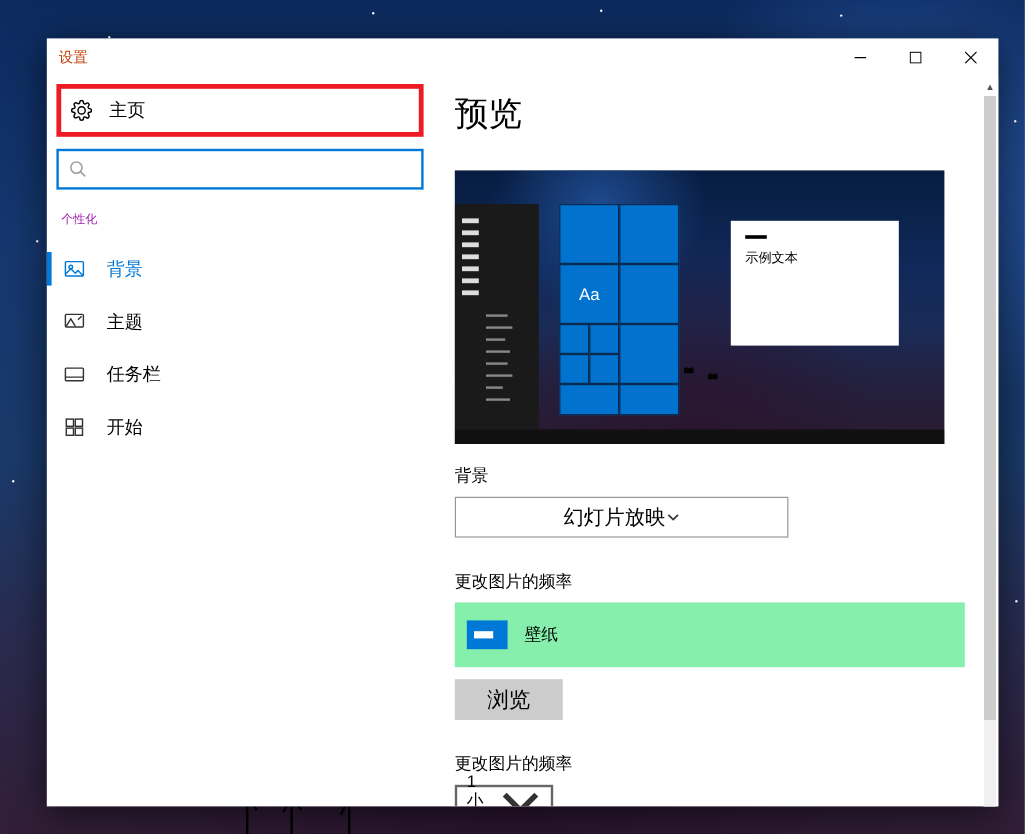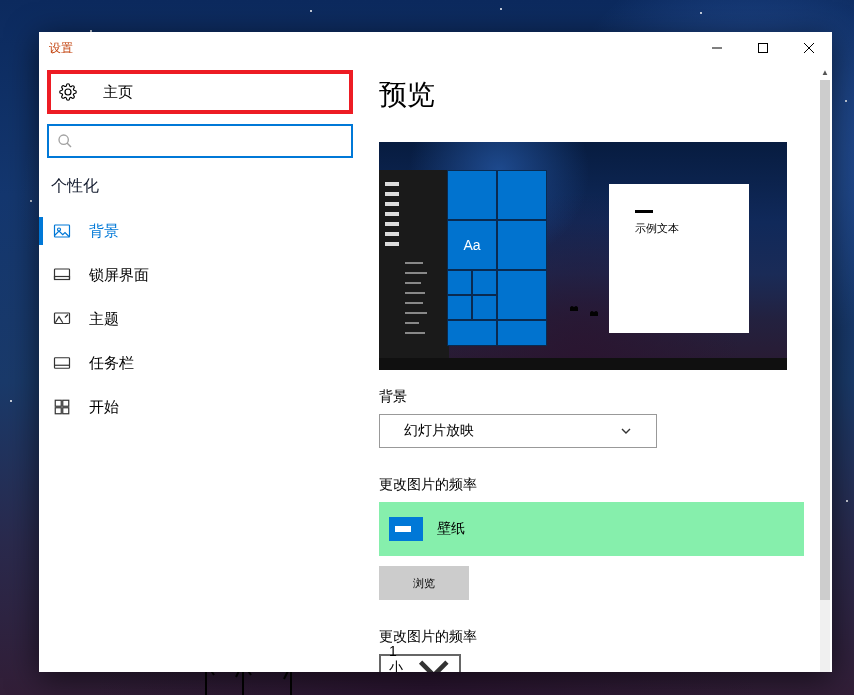--- a/index.html
+++ b/index.html
@@ -27,32 +27,32 @@
   .win-content{flex:1;display:flex;overflow:hidden;position:relative;}
   .win-content::after{content:"";position:absolute;right:0;top:0;width:14px;height:100%;background:#fff;}
   .scrollbar-up{position:absolute;right:0;top:0;width:14px;height:16px;display:flex;align-items:center;justify-content:center;color:#555;font-size:8px;z-index:5;}
   .scrollbar-track{position:absolute;right:2px;top:16px;width:10px;height:605px;background:#f0f0f0;z-index:4;}
   .scrollbar-thumb{position:absolute;right:2px;top:16px;width:10px;height:520px;background:#cdcdcd;z-index:5;}
 
   .sidebar{width:322px;padding:0;box-sizing:border-box;}
   .home-row{
     margin:6px 8px 10px 8px;height:44px;
     border:4px solid #ed1c24;box-sizing:border-box;
-    display:flex;align-items:center;padding-left:8px;cursor:pointer;gap:12px;
+    display:flex;align-items:center;padding-left:8px;cursor:pointer;
   }
   .home-row .gear{width:18px;height:18px;margin-right:14px;}
   .home-row .lbl{font-size:15px;}
   .search-row{
     margin:0 8px 18px 8px;height:34px;
     border:2px solid #0078d7;box-sizing:border-box;
     display:flex;align-items:center;padding:0 8px;
   }
   .search-row input{flex:1;border:none;outline:none;font-size:14px;color:#666;background:transparent;font-family:inherit;}
   .search-row .sicon{width:16px;height:16px;opacity:.55;}
-  .category-label{margin:0 0 12px 12px;color:#0f172a;font-size:16px;}
+  .category-label{margin:0 0 12px 12px;color:#a21caf;font-size:10px;}
   .nav-item{
     height:44px;display:flex;align-items:center;padding-left:14px;cursor:pointer;
     position:relative;
   }
   .nav-item.active{color:#0078d7;}
   .nav-item.active::before{content:"";position:absolute;left:0;top:8px;width:4px;height:28px;background:#0078d7;}
   .nav-item .nicon{width:18px;height:18px;margin-right:18px;display:flex;align-items:center;justify-content:center;}
   .nav-item .nlabel{font-size:15px;}
 
   .content{flex:1;padding:8px 60px 0 18px;overflow:hidden;}
@@ -62,43 +62,43 @@
     background:
       radial-gradient(circle at 120px 30px,#1e4a8e 0%,rgba(30,74,142,0) 90px),
       radial-gradient(ellipse at 50% 100%,#2a1530 0%,rgba(42,21,48,0) 55%),
       linear-gradient(180deg,#071c40 0%,#10295a 35%,#1a2b57 58%,#23213f 78%,#2a1a31 100%);
   }
   .pv-taskbar{position:absolute;left:0;bottom:0;width:100%;height:12px;background:#101010;}
   .pv-dark{position:absolute;left:0;top:28px;width:70px;height:188px;background:#1a1a1a;}
   .pv-dark-line{position:absolute;left:6px;width:14px;height:4px;background:#ddd;}
   .pv-light-line{position:absolute;left:6px;width:14px;height:2px;background:#888;}
   .pv-digit{position:absolute;left:6px;top:0;color:#cfcfcf;font-size:9px;}
-  .pv-tiles{position:absolute;left:68px;top:28px;width:100px;height:144px;}
+  .pv-tiles{position:absolute;left:87px;top:28px;width:100px;height:144px;}
   .tile{position:absolute;background:#0173cf;border:1px solid #0a2a50;box-sizing:border-box;}
   .tile.aa{display:flex;align-items:center;justify-content:center;color:#fff;font-size:14px;}
-  .sample-window{position:absolute;left:230px;top:42px;width:140px;height:149px;background:#fff;padding:26px;box-sizing:border-box;}
+  .sample-window{position:absolute;left:230px;top:42px;width:140px;height:104px;background:#fff;padding:12px;box-sizing:border-box;}
   .sample-window .bar{width:18px;height:3px;background:#000;margin-bottom:8px;}
   .sample-window .txt{font-size:11px;}
   .camel{position:absolute;width:10px;height:10px;color:#020202;}
 
   .field-label{margin:18px 0 8px 0;font-size:14px;}
   .dropdown{
     width:278px;height:34px;border:1px solid #999;display:flex;align-items:center;
-    padding:0 24px;box-sizing:border-box;cursor:pointer;justify-content:space-between;font-size:14px;
+    padding:0 10px;box-sizing:border-box;cursor:pointer;justify-content:center;font-size:17px;
   }
   .dropdown .chev{width:12px;height:12px;}
   .album-row{
     width:425px;height:54px;background:#86efac;display:flex;align-items:center;
     padding:0 10px;box-sizing:border-box;margin-top:6px;
   }
   .album-thumb{width:34px;height:24px;background:#0078d7;position:relative;margin-right:14px;}
   .album-thumb::after{content:"";position:absolute;left:6px;top:9px;width:16px;height:6px;background:#fff;}
   .browse-btn{
     width:90px;height:34px;background:#cccccc;border:none;margin-top:10px;
-    cursor:pointer;font-size:11px;font-family:inherit;
+    cursor:pointer;font-size:18px;font-family:inherit;
   }
   .freq-dropdown{
     width:82px;height:30px;border:2px solid #666;display:flex;align-items:center;justify-content:space-between;
     padding:0 6px 0 8px;box-sizing:border-box;cursor:pointer;font-size:14px;margin-top:6px;
   }
 
   
   .silhouette{position:absolute;bottom:0;width:100%;height:60px;}
 </style>
 </head>
@@ -185,29 +185,20 @@
           <svg width="18" height="18" viewBox="0 0 24 24">
               <rect x="2" y="4" width="20" height="16" rx="1" fill="none" stroke="#0078d7" stroke-width="1.6"></rect>
               <circle cx="8" cy="10" r="2" fill="none" stroke="#0078d7" stroke-width="1.6"></circle>
               <path d="M2 18l6-6 5 5 3-3 6 6" fill="none" stroke="#0078d7" stroke-width="1.6"></path>
             </svg>
         </span>
         <span class="nlabel">背景</span>
       </div>
 
 
-      <div class="nav-item">
-        <span class="nicon">
-          <svg width="18" height="18" viewBox="0 0 24 24">
-              <rect x="2" y="4" width="20" height="14" rx="1" fill="none" stroke="#333" stroke-width="1.6"></rect>
-              <rect x="2" y="14" width="20" height="4" fill="none" stroke="#333" stroke-width="1.6"></rect>
-            </svg>
-        </span>
-        <span class="nlabel">锁屏界面</span>
-      </div>
 
       <div class="nav-item">
         <span class="nicon">
           <svg width="18" height="18" viewBox="0 0 24 24">
               <rect x="2" y="4" width="20" height="14" rx="1" fill="none" stroke="#333" stroke-width="1.6"></rect>
               <path d="M3 17l5-8 5 8" fill="none" stroke="#333" stroke-width="1.6"></path>
               <path d="M20 6l-4 4" stroke="#333" stroke-width="1.6"></path>
             </svg>
         </span>
         <span class="nlabel">主题</span>

